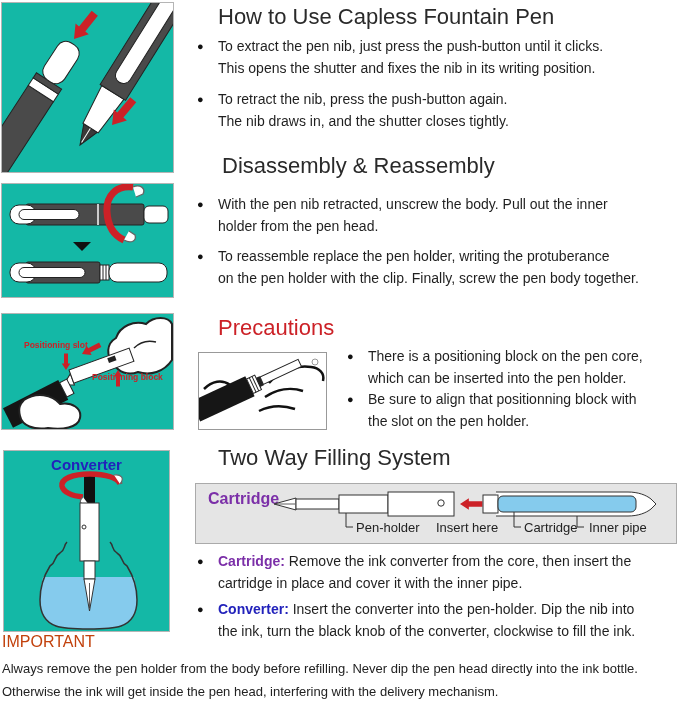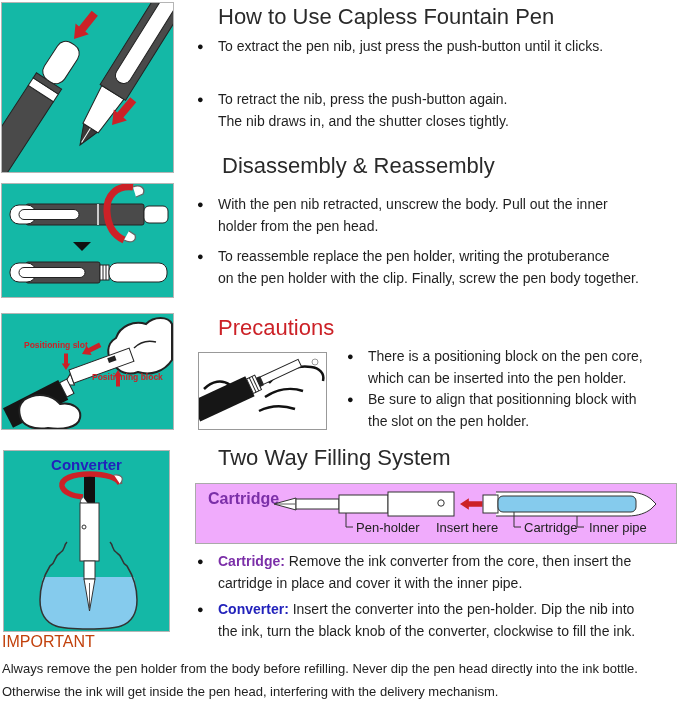--- a/index.html
+++ b/index.html
@@ -9,21 +9,21 @@
   }
   .illu-box { position:absolute; border:1px solid #b5b5b5; background:#14b8a6; box-sizing:border-box; }
   .sec-title { position:absolute; font-size:22px; color:#2a2a2a; white-space:nowrap; }
   .sec-title.red { color:#cc2127; }
   .bullet-row { position:absolute; display:flex; }
   .bullet-dot { width:21px; font-size:11px; color:#111; padding-top:4px; flex:none; }
   .b-lines { font-size:14px; line-height:21.5px; white-space:nowrap; }
   .b-lines.small { font-size:14px; }
   .lead-purple { color:#7b2fa8; font-weight:bold; }
   .lead-blue { color:#2222bb; font-weight:bold; }
-  .cart-box { position:absolute; border:1px solid #aaaaaa; background:#f0abfc; box-sizing:border-box; }
+  .cart-box { position:absolute; border:1px solid #aaaaaa; background:#e5e5e5; box-sizing:border-box; }
   .cart-heading { position:absolute; left:12px; top:6px; font-size:16px; font-weight:bold; color:#7b2fa8; }
   .converter-heading { position:absolute; left:0; right:0; top:5px; text-align:center; font-size:15px; font-weight:bold; color:#2222bb; }
   .hand-box { position:absolute; border:1px solid #999; background:#fff; box-sizing:border-box; }
   .footer-heading { position:absolute; left:2px; top:633px; font-size:16px; font-weight:normal; color:#c2410c; white-space:nowrap; }
   .footer-line { position:absolute; left:2px; font-size:13px; color:#222; white-space:nowrap; }
   svg { display:block; }
   svg text.pos-label { font-family:"Liberation Sans", sans-serif; font-size:8.5px; font-weight:bold; fill:#cc2127; }
   svg text.diag-label { font-family:"Liberation Sans", sans-serif; font-size:13px; fill:#222; }
 </style>
 </head>
@@ -141,20 +141,21 @@
         <line x1="85.5" y1="132" x2="85.5" y2="157" stroke="#333" stroke-width="0.8"></line>
       </g>
     </svg>
   </div>
 
   <div class="sec-title" style="left:218px; top:4px;">How to Use Capless Fountain Pen</div>
   <div class="bullet-row" style="left:197px; top:36px;">
     <span class="bullet-dot">●</span>
     <div class="b-lines">
       <div>To extract the pen nib, just press the push-button until it clicks.</div>
+      <div>This opens the shutter and fixes the nib in its writing position.</div>
     </div>
   </div>
   <div class="bullet-row" style="left:197px; top:89px;">
     <span class="bullet-dot">●</span>
     <div class="b-lines">
       <div>To retract the nib, press the push-button again.</div>
       <div>The nib draws in, and the shutter closes tightly.</div>
     </div>
   </div>
 

